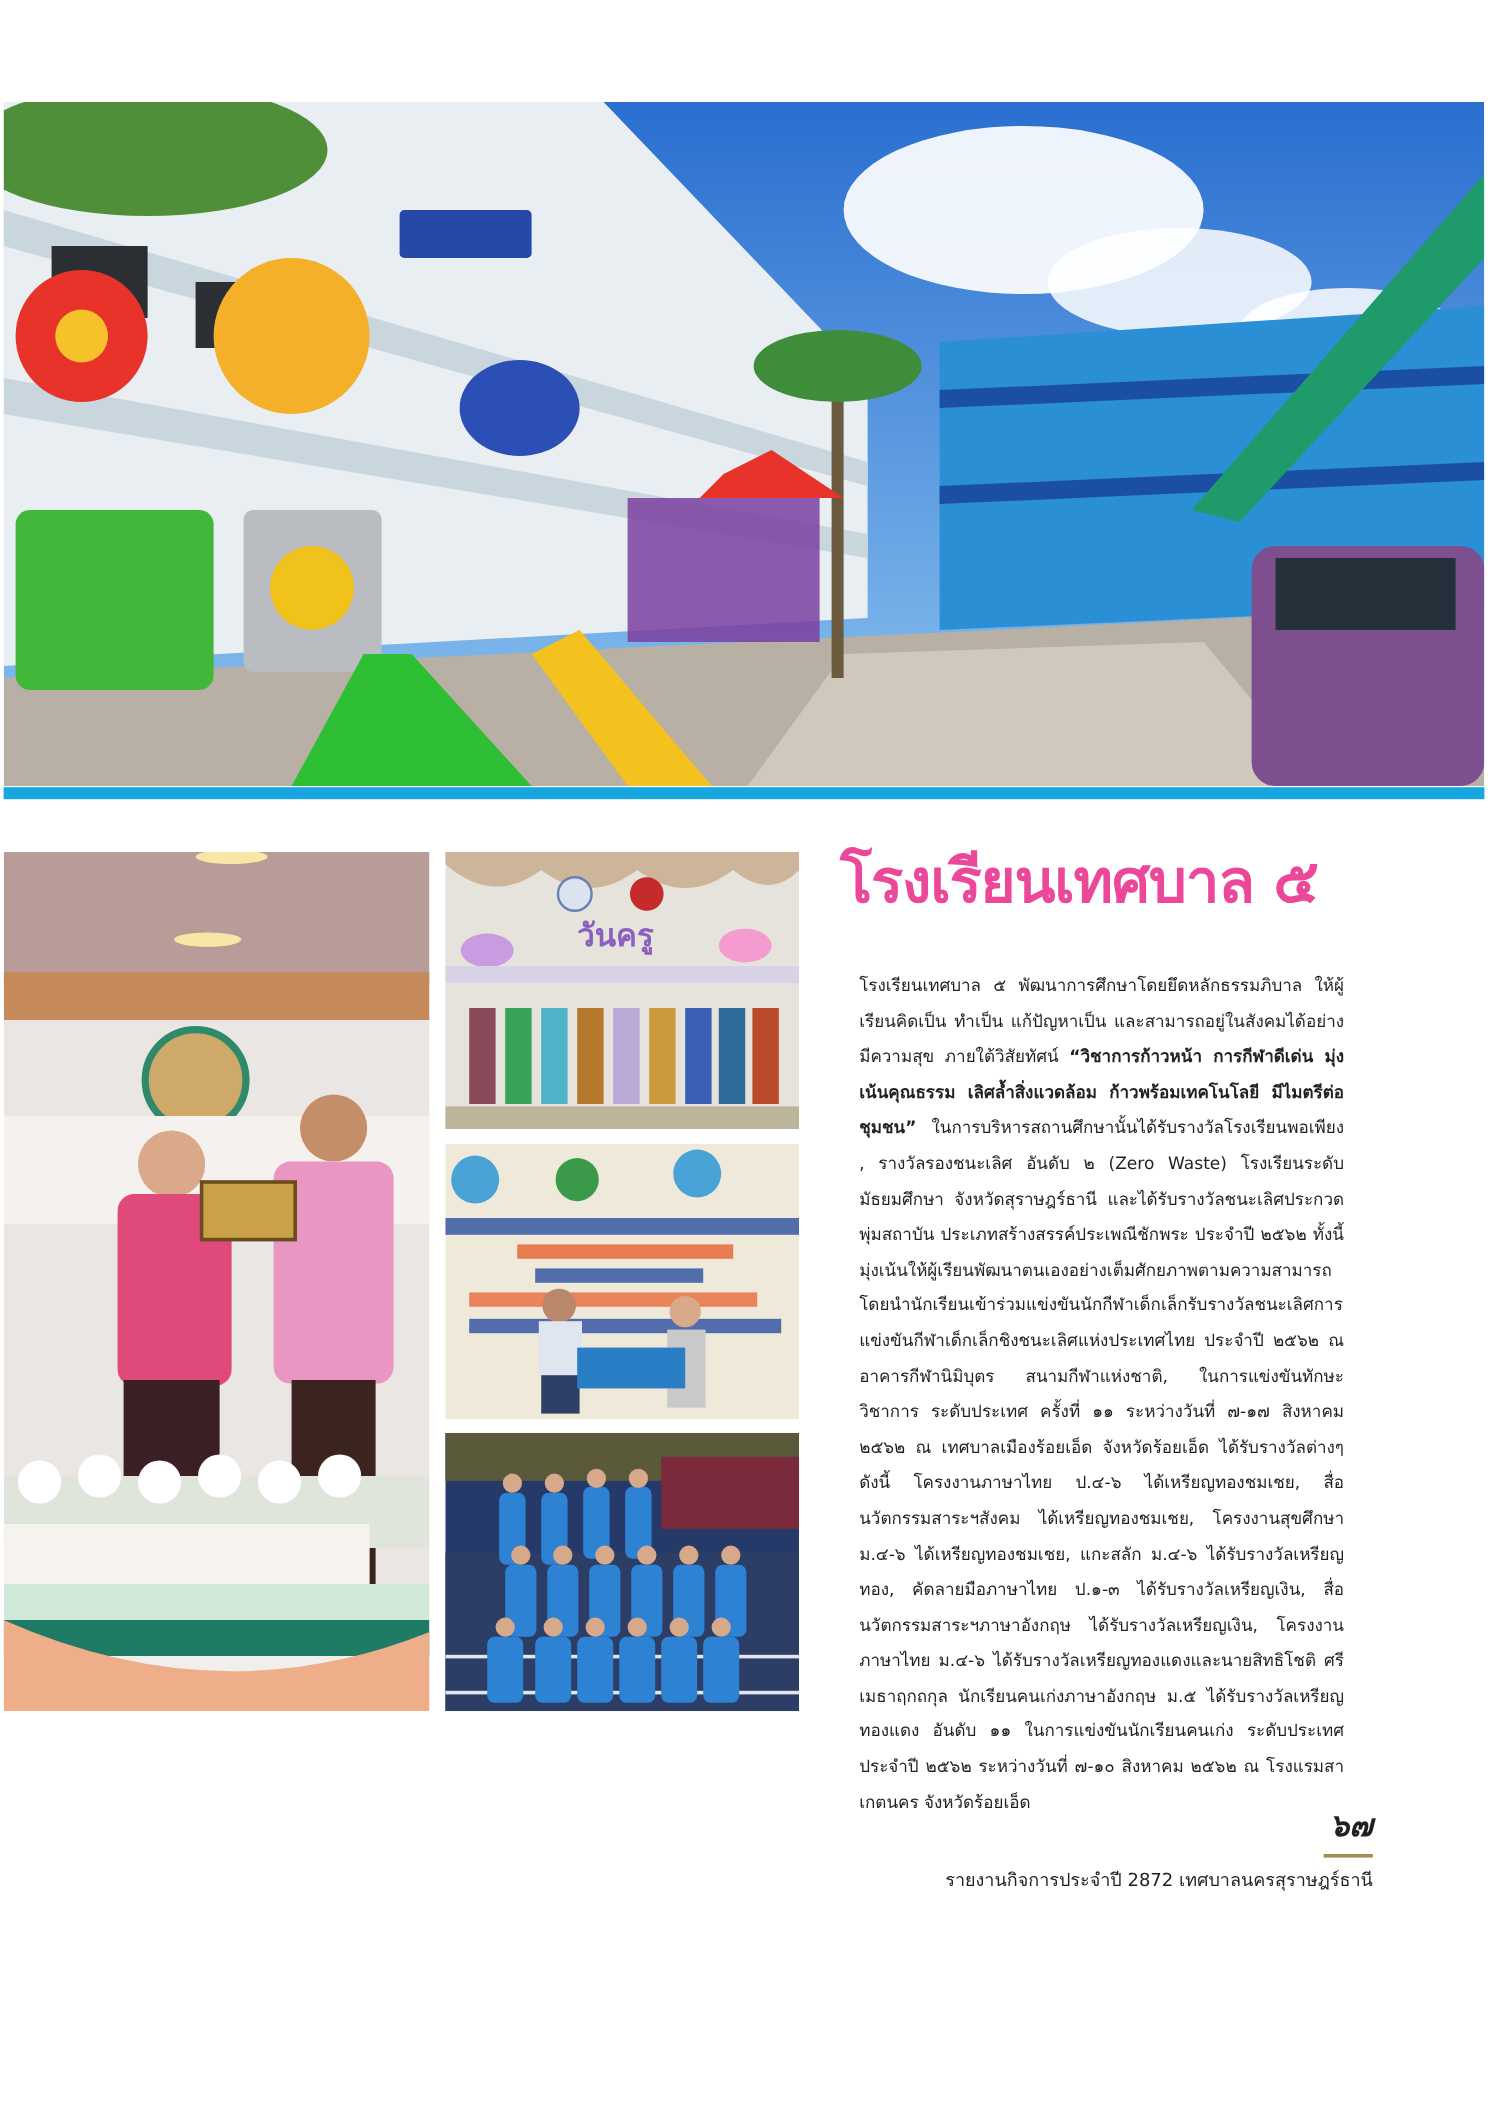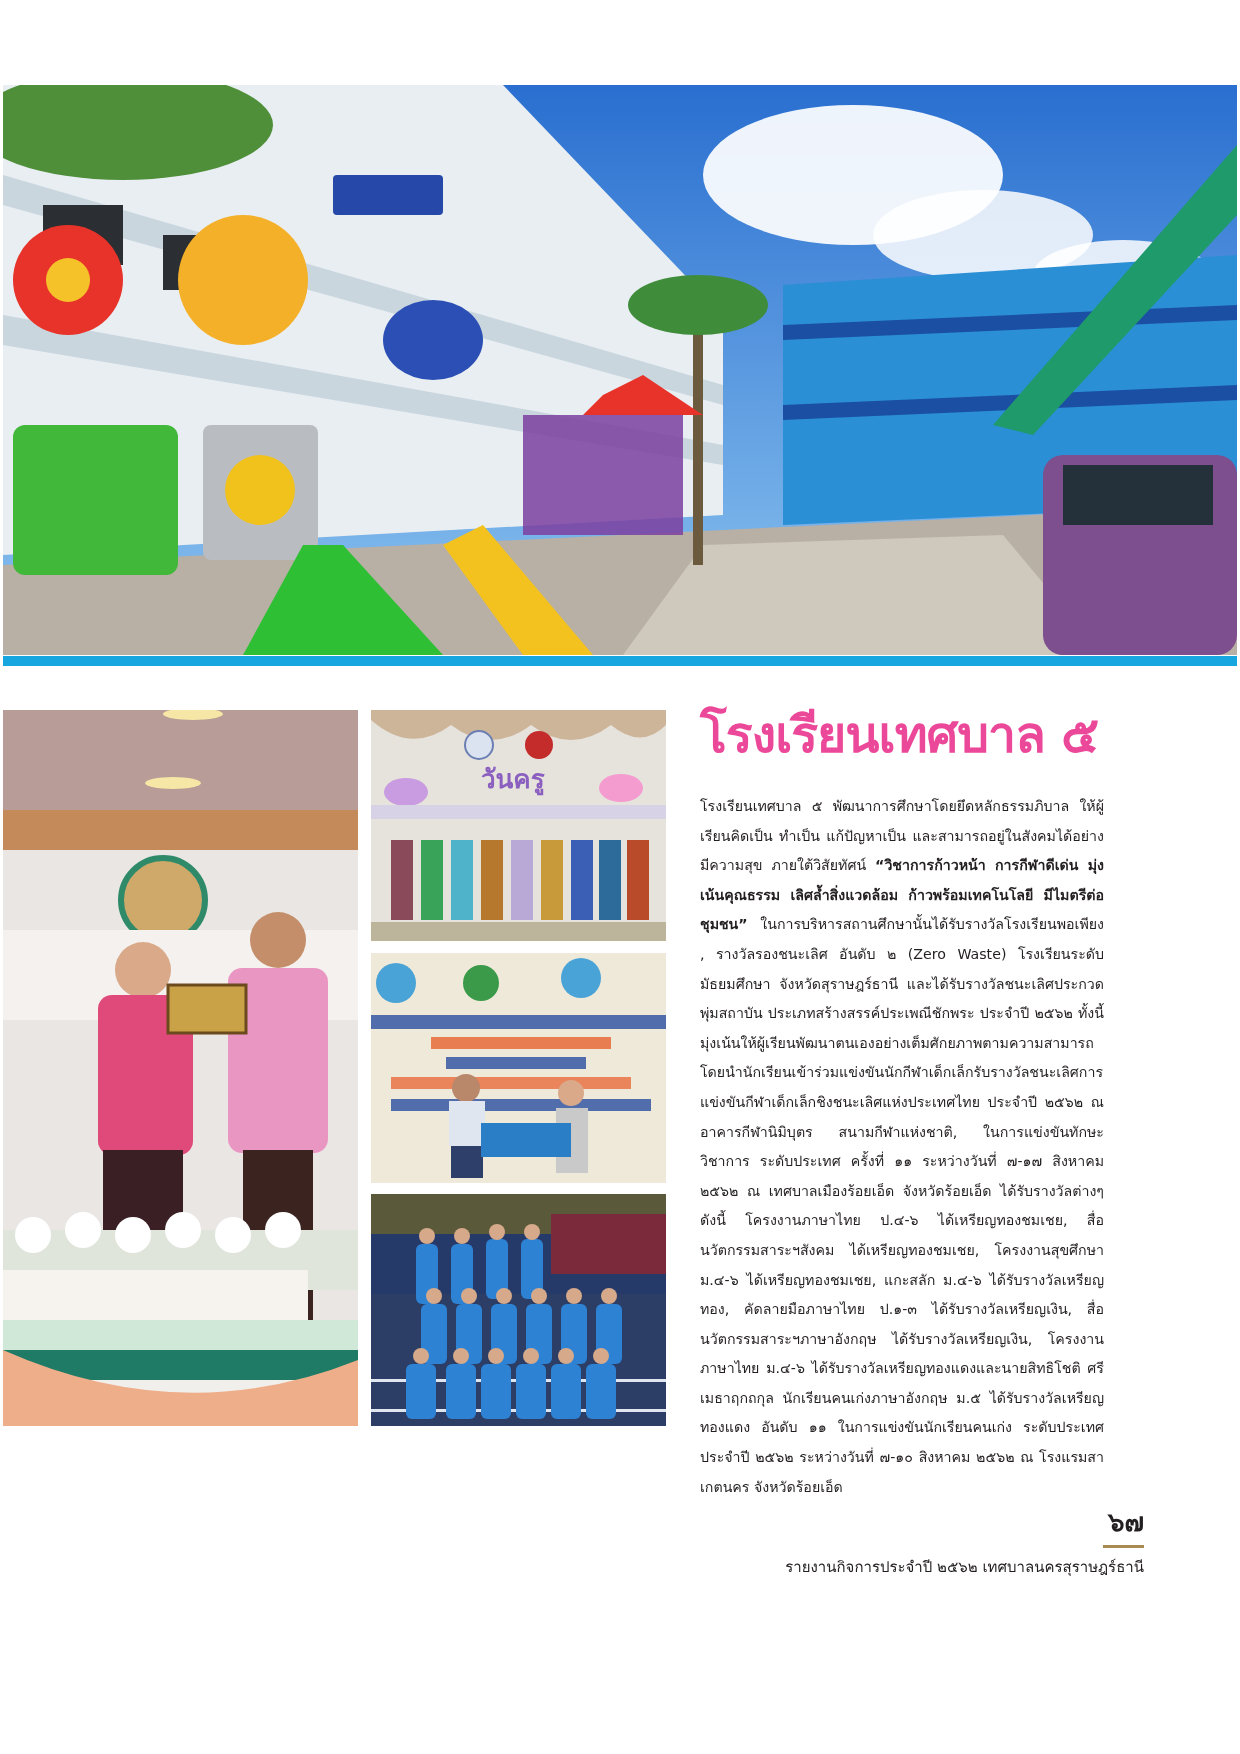--- a/index.html
+++ b/index.html
@@ -11,24 +11,24 @@
   .strip { position:absolute; left:3px; top:656px; width:1234px; height:10px; }
   .p-left { left:3px; top:710px; width:355px; height:716px; }
   .p-m1 { left:371px; top:710px; width:295px; height:231px; }
   .p-m2 { left:371px; top:953px; width:295px; height:230px; }
   .p-m3 { left:371px; top:1194px; width:295px; height:232px; }
   .title { position:absolute; left:700px; top:700px; width:420px;
            font-family:"DejaVu Sans", sans-serif; font-size:50px; line-height:70px;
            font-weight:bold; letter-spacing:-1px; margin:0; }
   .body-text { position:absolute; left:700px; top:792px; width:404px;
                font-family:"DejaVu Sans", sans-serif; font-size:14.2px; line-height:29.6px;
-               text-align:justify; margin:0; }
+               text-align:justify; margin:16px; }
   .body-text b { font-weight:bold; }
   .page-num { position:absolute; right:96px; top:1505px; font-size:26px; font-weight:bold;
-              font-family:"DejaVu Sans", sans-serif; line-height:34px; }
+              font-family:"DejaVu Sans", sans-serif; line-height:34px;font-style:italic; }
   .page-rule { position:absolute; left:1103px; top:1545px; width:41px; height:3px; }
   .footer { position:absolute; right:96px; top:1555px; font-size:15px; line-height:24px;
             font-family:"DejaVu Sans", sans-serif; color:#231f20; }
 </style>
 </head>
 <body>
 
 <div class="photo hero">
   <svg viewBox="0 0 1234 570" preserveAspectRatio="none">
     <defs>
@@ -205,13 +205,13 @@
         <circle cx="230" cy="162" r="8"></circle>
     </g>
   </svg>
 </div>
 
 <h1 class="title" style="color:#ec4899;">โรงเรียนเทศบาล ๕</h1>
 <p class="body-text"><span>โรงเรียนเทศบาล ๕ พัฒนาการศึกษาโดยยึดหลักธรรมภิบาล ให้ผู้เรียนคิดเป็น ทำเป็น แก้ปัญหาเป็น และสามารถอยู่ในสังคมได้อย่างมีความสุข ภายใต้วิสัยทัศน์ </span><b>“วิชาการก้าวหน้า การกีฬาดีเด่น มุ่งเน้นคุณธรรม เลิศล้ำสิ่งแวดล้อม ก้าวพร้อมเทคโนโลยี มีไมตรีต่อชุมชน”</b><span> ในการบริหารสถานศึกษานั้นได้รับรางวัลโรงเรียนพอเพียง , รางวัลรองชนะเลิศ อันดับ ๒ (Zero Waste) โรงเรียนระดับมัธยมศึกษา จังหวัดสุราษฎร์ธานี และได้รับรางวัลชนะเลิศประกวดพุ่มสถาบัน ประเภทสร้างสรรค์ประเพณีชักพระ ประจำปี ๒๕๖๒ ทั้งนี้มุ่งเน้นให้ผู้เรียนพัฒนาตนเองอย่างเต็มศักยภาพตามความสามารถ โดยนำนักเรียนเข้าร่วมแข่งขันนักกีฬาเด็กเล็กรับรางวัลชนะเลิศการแข่งขันกีฬาเด็กเล็กชิงชนะเลิศแห่งประเทศไทย ประจำปี ๒๕๖๒ ณ อาคารกีฬานิมิบุตร สนามกีฬาแห่งชาติ, ในการแข่งขันทักษะวิชาการ ระดับประเทศ ครั้งที่ ๑๑ ระหว่างวันที่ ๗-๑๗ สิงหาคม ๒๕๖๒ ณ เทศบาลเมืองร้อยเอ็ด จังหวัดร้อยเอ็ด ได้รับรางวัลต่างๆ ดังนี้ โครงงานภาษาไทย ป.๔-๖ ได้เหรียญทองชมเชย, สื่อนวัตกรรมสาระฯสังคม ได้เหรียญทองชมเชย, โครงงานสุขศึกษา ม.๔-๖ ได้เหรียญทองชมเชย, แกะสลัก ม.๔-๖ ได้รับรางวัลเหรียญทอง, คัดลายมือภาษาไทย ป.๑-๓ ได้รับรางวัลเหรียญเงิน, สื่อนวัตกรรมสาระฯภาษาอังกฤษ ได้รับรางวัลเหรียญเงิน, โครงงานภาษาไทย ม.๔-๖ ได้รับรางวัลเหรียญทองแดงและนายสิทธิโชติ  ศรีเมธาฤกถกุล นักเรียนคนเก่งภาษาอังกฤษ ม.๕ ได้รับรางวัลเหรียญทองแดง อันดับ ๑๑ ในการแข่งขันนักเรียนคนเก่ง ระดับประเทศ ประจำปี ๒๕๖๒ ระหว่างวันที่ ๗-๑๐ สิงหาคม ๒๕๖๒ ณ โรงแรมสาเกตนคร จังหวัดร้อยเอ็ด</span></p>
 
 <div class="page-num">๖๗</div>
 <div class="page-rule" style="background:#a88b52;"></div>
-<div class="footer">รายงานกิจการประจำปี ๒๕๖๒ เทศบาลนครสุราษฎร์ธานี</div>
+<div class="footer">รายงานกิจการประจำปี 2872 เทศบาลนครสุราษฎร์ธานี</div>
 
 </body></html>

